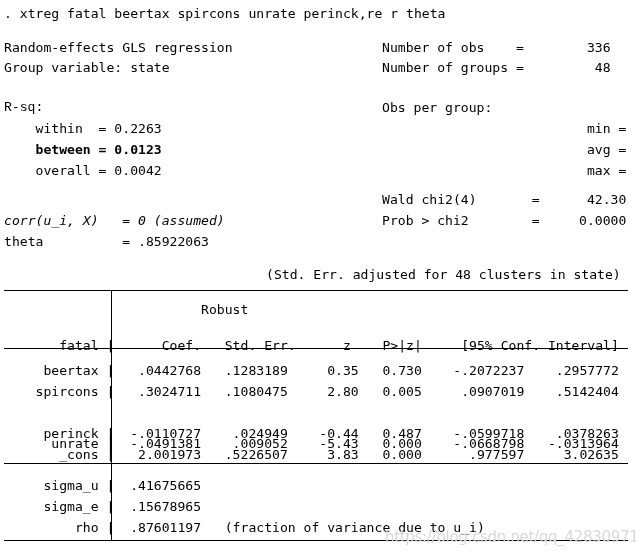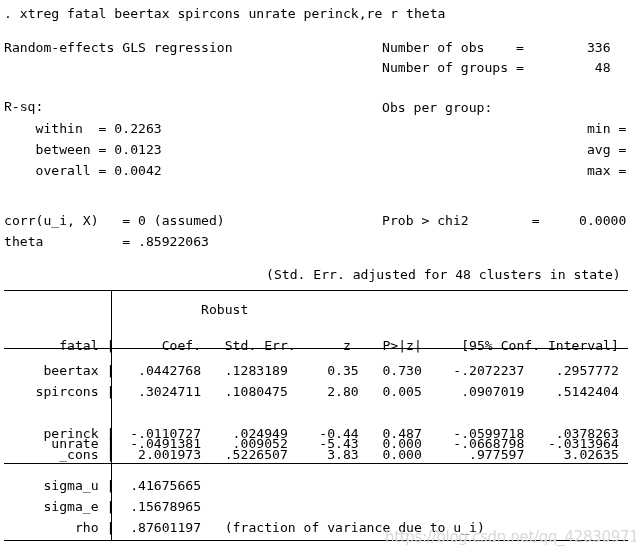--- a/index.html
+++ b/index.html
@@ -74,34 +74,36 @@
 </head>
 <body>
 
 <div id="console">
 
   
   <div class="line" style="top:4px;">. xtreg fatal beertax spircons unrate perinck,re r theta</div>
 
   
   <div class="line" style="top:38px;">Random-effects GLS regression</div>
+  <div class="line" style="top:58px;">Group variable: state</div>
   <div class="line" style="top:98px;font-family:Liberation Mono, monospace;">R-sq:</div>
   <div class="line" style="top:119px;">    within  = 0.2263</div>
-  <div class="line" style="top:140px;">    between = 0.0123</div>
+  <div class="line" style="top:140px;font-weight:bold;">    between = 0.0123</div>
   <div class="line" style="top:161px;">    overall = 0.0042</div>
-  <div class="line" style="top:211px;">corr(u_i, X)   = 0 (assumed)</div>
+  <div class="line" style="top:211px;font-style:italic;">corr(u_i, X)   = 0 (assumed)</div>
   <div class="line" style="top:232px;">theta          = .85922063</div>
 
   
   <div class="line" style="left:382px; top:38px;">Number of obs    =        336</div>
   <div class="line" style="left:382px; top:58px;">Number of groups =         48</div>
   <div class="line" style="left:382px; top:98px;">Obs per group:</div>
   <div class="line" style="left:382px; top:119px;">                          min =          7</div>
   <div class="line" style="left:382px; top:140px;">                          avg =        7.0</div>
   <div class="line" style="left:382px; top:161px;">                          max =          7</div>
+  <div class="line" style="left:382px; top:190px;">Wald chi2(4)       =      42.30</div>
   <div class="line" style="left:382px; top:211px;">Prob &gt; chi2        =     0.0000</div>
 
   
   <div class="line" style="left:266px; top:265px;">(Std. Err. adjusted for 48 clusters in state)</div>
 
   
   <div class="hrule" style="top:290px;"></div>
   <div class="vrule" style="top:290px; height:251px;"></div>
 
   <div class="line" style="top:300px;">                         Robust</div>

